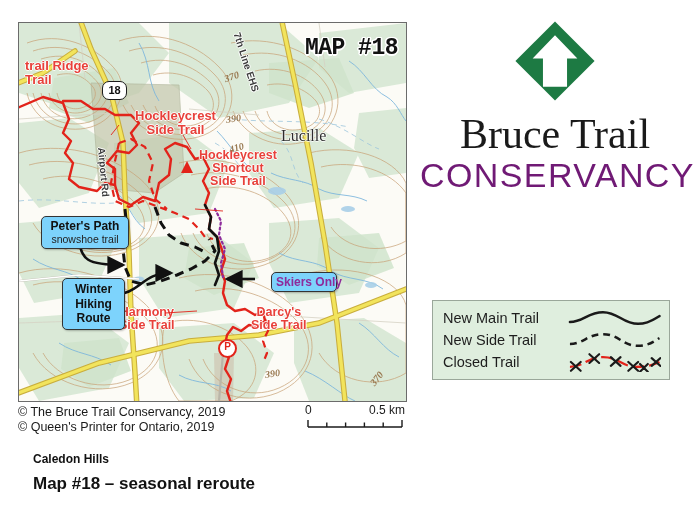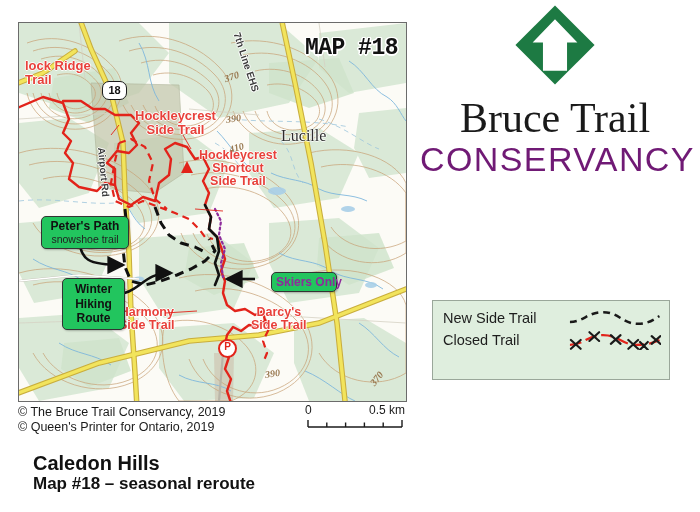--- a/index.html
+++ b/index.html
@@ -112,21 +112,21 @@
     font-family: "Liberation Sans", sans-serif;
     font-weight: bold;
     font-size: 10px;
     line-height: 11px;
     text-align: center;
   }
 
   
   .callout {
     position: absolute;
-    background: #22c55e;
+    background: #7dd3fc;
     border: 1.6px solid #333;
     border-radius: 5px;
     box-shadow: 1px 1px 2px rgba(0,0,0,.25);
     text-align: center;
     padding: 2px 6px;
     box-sizing: border-box;
   }
   .callout .ttl {
     font-family: "Liberation Sans", sans-serif;
     font-weight: bold;
@@ -146,21 +146,21 @@
   #callout-winter { left: 43px; top: 255px; width: 63px; padding: 3px 4px; }
   #callout-winter .ttl { line-height: 14.5px; }
   #callout-skiers {
     left: 252px; top: 249px; width: 66px; padding: 2px 4px;
   }
   #callout-skiers .ttl { color: #8e2b9b; font-size: 12px; }
 
   
   #logo-block {
     position: absolute;
-    left: 420px; top: 2px;
+    left: 420px; top: 18px;
     width: 270px;
     text-align: center;
   }
   #logo-mark { width: 86px; height: 86px; margin: 0 auto; display: block; }
   #logo-wordmark-1 {
     font-family: "Liberation Serif", serif;
     font-size: 42px;
     color: #1a1a1a;
     line-height: 48px;
     margin-top: 6px;
@@ -214,21 +214,21 @@
   #scalebar .nums {
     display: flex; justify-content: space-between;
     font-family: "Liberation Sans", sans-serif;
     font-size: 12px; color: #1a1a1a;
   }
   #scalebar svg { display: block; margin-top: 1px; }
 
   #caption-1 {
     position: absolute; left: 33px; top: 452px;
     font-family: "Liberation Sans", sans-serif;
-    font-weight: bold; font-size: 20px; color: #111;
+    font-weight: bold; font-size: 12px; color: #111;
     white-space: nowrap;
     text-align: right;
   }
   #caption-2 {
     position: absolute; left: 33px; top: 474px;
     font-family: "Liberation Sans", sans-serif;
     font-weight: bold; font-size: 17px; color: #111;
     white-space: nowrap;
   }
 </style>
@@ -402,21 +402,21 @@
     </g>
   </svg>
 
   <div id="map-title">MAP #18</div>
 
   <div id="hwy-shield">18</div>
 
   <div id="parking-icon">P</div>
 
   <div class="map-label" style="left:6px; top:36px; font-size:13px; text-align:left;">
-    <div>lock Ridge</div>
+    <div>trail Ridge</div>
     <div>Trail</div>
   </div>
 
   <div class="map-label" style="left:116px; top:86px; font-size:13px;">
     <div>Hockleycrest</div>
     <div>Side Trail</div>
   </div>
 
   <div class="map-label" style="left:180px; top:126px; font-size:12.5px;">
     <div>Hockleycrest</div>
@@ -490,20 +490,26 @@
   <svg id="logo-mark" viewBox="0 0 100 100">
     <polygon points="50,4 96,50 50,96 4,50" fill="#1d7a43"></polygon>
     <polygon points="50,20 76,47 64,47 64,80 36,80 36,47 24,47" fill="#ffffff"></polygon>
   </svg>
   <div id="logo-wordmark-1">Bruce Trail</div>
   <div id="logo-wordmark-2">CONSERVANCY</div>
 </div>
 
 <div id="legend">
 
+  <div class="legend-row">
+    <span class="lbl">New Main Trail</span>
+    <svg class="swatch" viewBox="0 0 96 20">
+      <path d="M2,14 C16,14 20,4 36,4 C52,4 56,16 72,16 C84,16 90,10 94,8" fill="none" stroke="#1a1a1a" stroke-width="2.6" stroke-linecap="round"></path>
+    </svg>
+  </div>
 
   <div class="legend-row">
     <span class="lbl">New Side Trail</span>
     <svg class="swatch" viewBox="0 0 96 20">
       <path d="M2,14 C16,14 20,4 36,4 C52,4 56,16 72,16 C84,16 90,10 94,8" fill="none" stroke="#1a1a1a" stroke-width="2.6" stroke-dasharray="7 5" stroke-linecap="butt"></path>
     </svg>
   </div>
 
   <div class="legend-row">
     <span class="lbl">Closed Trail</span>

